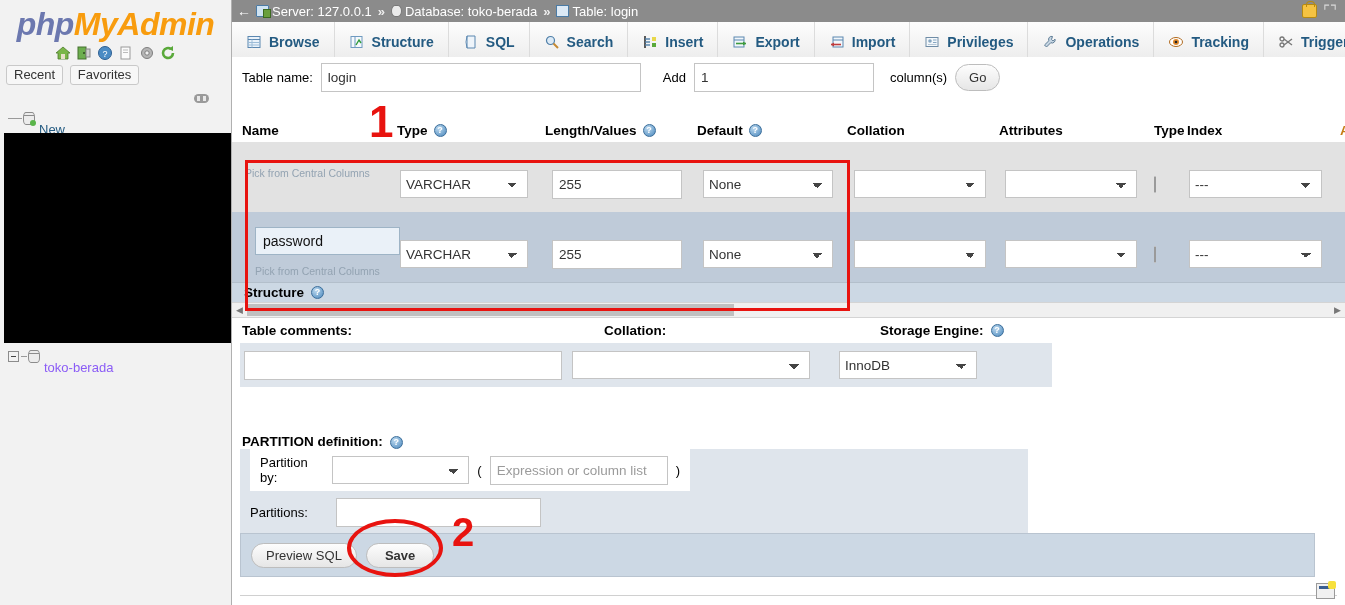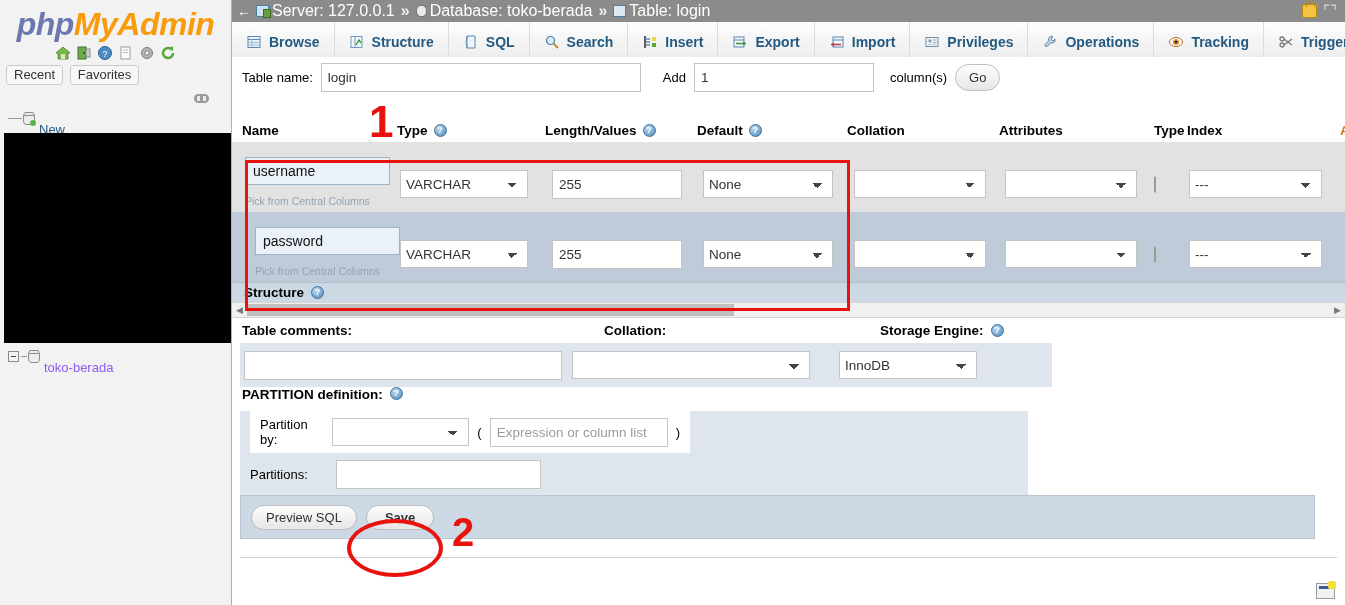--- a/index.html
+++ b/index.html
@@ -88,21 +88,21 @@
     width: 227px; height: 210px; background: #000;
   }
 
   
   #topbar {
     position: absolute; left: 232px; top: 0; width: 1113px; height: 22px;
     background: #8b8b8b; color: #fff;
     display: flex; align-items: center;
   }
   #back-arrow { width: 24px; text-align: center; font-size: 14px; color: #fff; }
-  #crumbs { display: flex; align-items: center; font-size: 16px; gap: 4px; }
+  #crumbs { display: flex; align-items: center; font-size: 13px; gap: 4px; }
   .crumb { display: flex; align-items: center; gap: 3px; white-space: nowrap; }
   .sep { color: #eee; padding: 0 2px; font-weight: bold; }
   .crumb-ico { width: 13px; height: 12px; display: inline-block; flex: none; }
   .srv-ico { background: #cfe3f2; border: 1px solid #4b7ba5; border-radius: 1px; position: relative; }
   .srv-ico::after { content:""; position:absolute; right:-3px; bottom:-2px; width:6px; height:7px; background:#6a9f3d; border:1px solid #3c6a22;}
   .dbm-ico { width: 11px; height: 12px; background: #eaeaea; border: 1px solid #777; border-radius: 4px / 6px; }
   .tbl-ico { background: #dce9f5; border: 1px solid #4b7ba5; }
   #topbar-right { margin-left: auto; display: flex; align-items: center; gap: 6px; padding-right: 8px; }
   #lock-ico {
     width: 15px; height: 14px; background: #f5c342; border: 1px solid #b68a12;
@@ -219,21 +219,21 @@
     border-bottom: 1px solid #d4d4d4; display: flex; align-items: center;
     padding: 0 4px; position: relative;
   }
   #hscroll .arr { color: #777; font-size: 9px; }
   #hscroll .track { flex: 1; height: 12px; position: relative; margin: 0 4px; }
   #hscroll .thumb { position: absolute; left: 0; top: 0; width: 45%; height: 12px; background: #c0c0c0; }
 
   .sec-labels { display: flex; height: 25px; align-items: center; font-weight: bold; font-size: 13.5px; }
   .sec-fields { background: #dfe5ec; display: flex; align-items: center; height: 44px; }
 
-  #partition-title { display: flex; align-items: flex-start; gap: 7px; height: 24px; padding-left: 10px; font-weight: bold; font-size: 13.5px; }
+  #partition-title { display: flex; align-items: flex-end; gap: 7px; height: 24px; padding-left: 10px; font-weight: bold; font-size: 13.5px; margin-top: 38px; }
   #partition-box { background: #dfe5ec; width: 788px; margin-left: 8px; }
   .prow { display: flex; align-items: center; height: 42px; padding-left: 10px; gap: 8px; }
   #pby-inner { background: #fff; display: flex; align-items: center; gap: 8px; padding: 6px 10px; width: 440px; }
 
   #actionbar {
     background: #ccd8e4; height: 44px; display: flex; align-items: center;
     gap: 9px; padding-left: 10px; width: 1075px; margin-left: 8px;
     border: 1px solid #b9c4d0;
   }
   #bottomline { border-top: 1px solid #d0d0d0; margin: 18px 8px 0 8px; }
@@ -467,21 +467,20 @@
       <span class="h" style="left:757px;">Attributes</span>
       <span class="h" style="left:912px;">Type</span>
       <span class="h" style="left:945px;">Index</span>
       <span class="h" style="left:1098px;color:#c57b14;">A</span>
     </div>
 
     <div id="fieldgrid">
 
       <div class="frow r1">
         <div class="cell namebox" style="left:13px; top:15px;">
-          <input value="username" style="">
           <span class="pickcc">Pick from Central Columns</span>
         </div>
         <div class="cell" style="left:168px; top:28px;">
           <select class="sel" style="width:128px;">
             <option>VARCHAR</option>
           </select>
         </div>
         <div class="cell" style="left:320px; top:28px;">
           <input class="txt" style="width: 130px;" value="255">
         </div>

